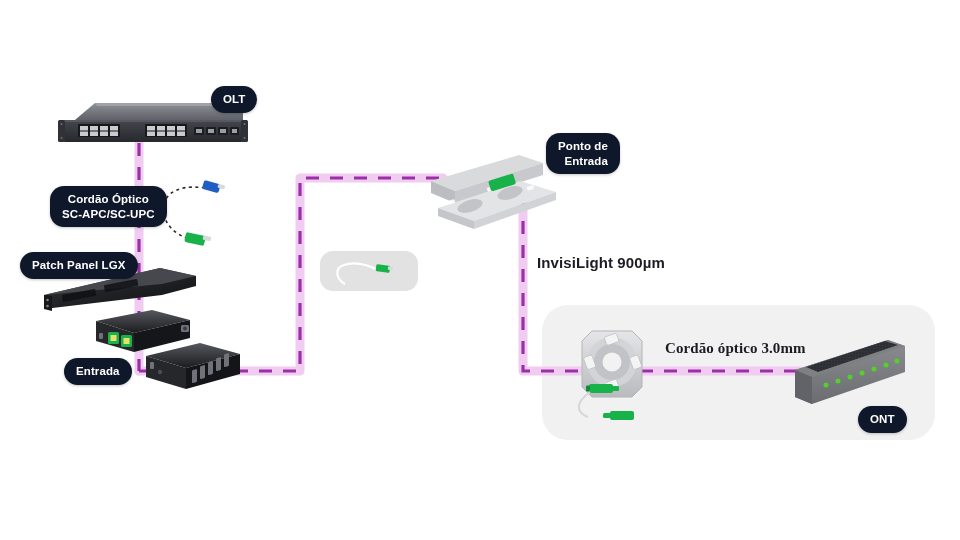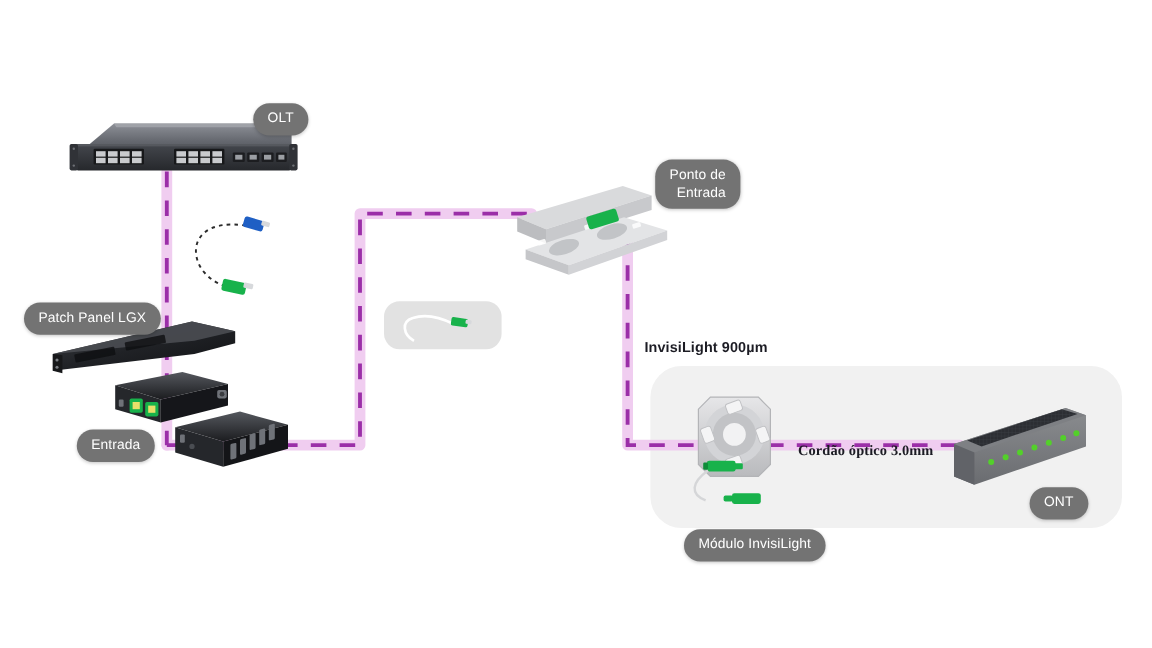--- a/index.html
+++ b/index.html
@@ -6,29 +6,29 @@
   html,body{margin:0;padding:0;}
   body{
     width:960px;height:540px;background:#ffffff;position:relative;overflow:hidden;
     font-family:"Liberation Sans","DejaVu Sans",sans-serif;
   }
   #stage{position:absolute;inset:0;width:960px;height:540px;}
   svg.layer{position:absolute;left:0;top:0;width:960px;height:540px;overflow:visible;}
 
   
   .pill{
-    position:absolute;background:#737373;color:#ffffff;border-radius:14px;
-    font-size:11.5px;font-weight:400;line-height:1.28;text-align:center;
+    position:absolute;background:#0f172a;color:#ffffff;border-radius:14px;
+    font-size:11.5px;font-weight:700;line-height:1.28;text-align:center;
     padding:6px 12px;letter-spacing:.1px;white-space:pre-line;
     box-shadow:0 1px 3px rgba(0,0,0,.22);
   }
   
   .plain{
-    position:absolute;color:#1c1c24;font-size:12px;font-weight:700;
-    letter-spacing:.1px;white-space:nowrap;margin-top:28px;
+    position:absolute;color:#1c1c24;font-size:15px;font-weight:700;
+    letter-spacing:.1px;white-space:nowrap;
   }
   
   .panel{position:absolute;background:#f1f1f1;border-radius:26px;}
   .chip{position:absolute;background:#e2e2e2;border-radius:13px;}
 </style>
 </head>
 <body>
 
 <div id="stage">
 
@@ -276,30 +276,31 @@
       <circle cx="850" cy="377" r="2.5"></circle>
         <circle cx="862" cy="373" r="2.5"></circle>
       <circle cx="874" cy="369" r="2.5"></circle>
         <circle cx="886" cy="365" r="2.5"></circle>
       <circle cx="897" cy="361" r="2.5"></circle>
     </g>
   </svg>
 
   <div class="pill" style="left:211px;top:86px;">OLT</div>
 
+  <div class="pill" style="left:50px;top:186px;">Cordão Óptico
+SC-APC/SC-UPC</div>
 
   <div class="pill" style="left:20px;top:252px;">Patch Panel LGX</div>
 
   <div class="pill" style="left:64px;top:358px;">Entrada</div>
 
 
   <div class="pill" style="left:546px;top:133px;text-align:right;">Ponto de
 Entrada</div>
 
   <div class="plain" style="left:537px;top:254px;">InvisiLight 900µm</div>
 
   <div class="plain" style="left:665px;top:340px;font-family:Liberation Serif, serif;">Cordão óptico 3.0mm</div>
 
-  <div class="pill" style="left:570px;top:441px;">Módulo InvisiLight</div>
 
   <div class="pill" style="left:858px;top:406px;">ONT</div>
 
 </div>
 
 </body></html>

